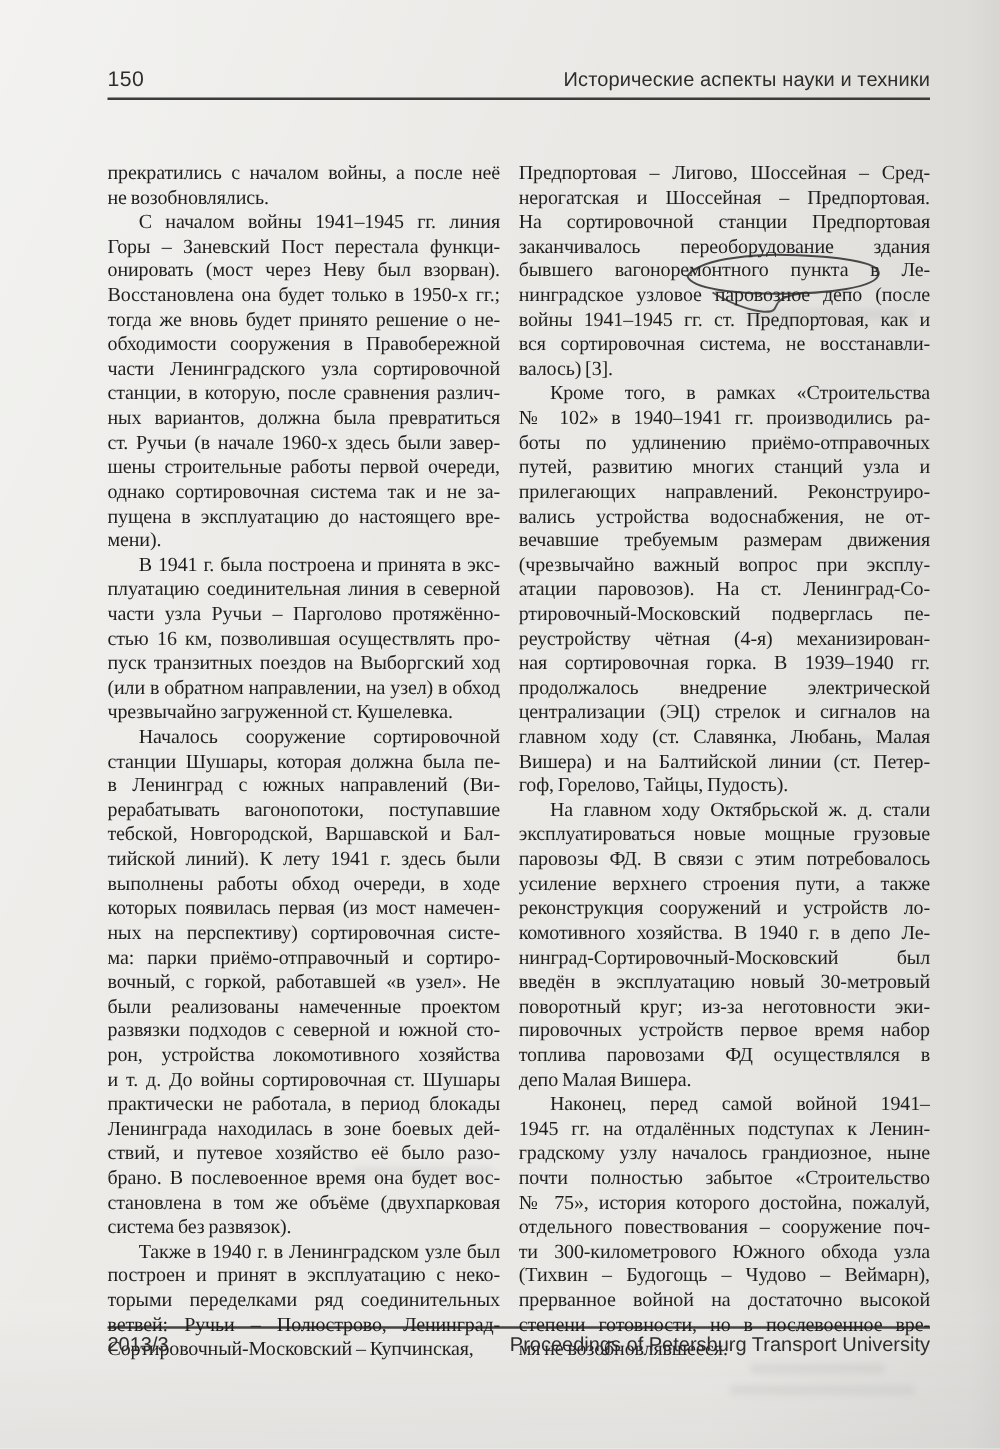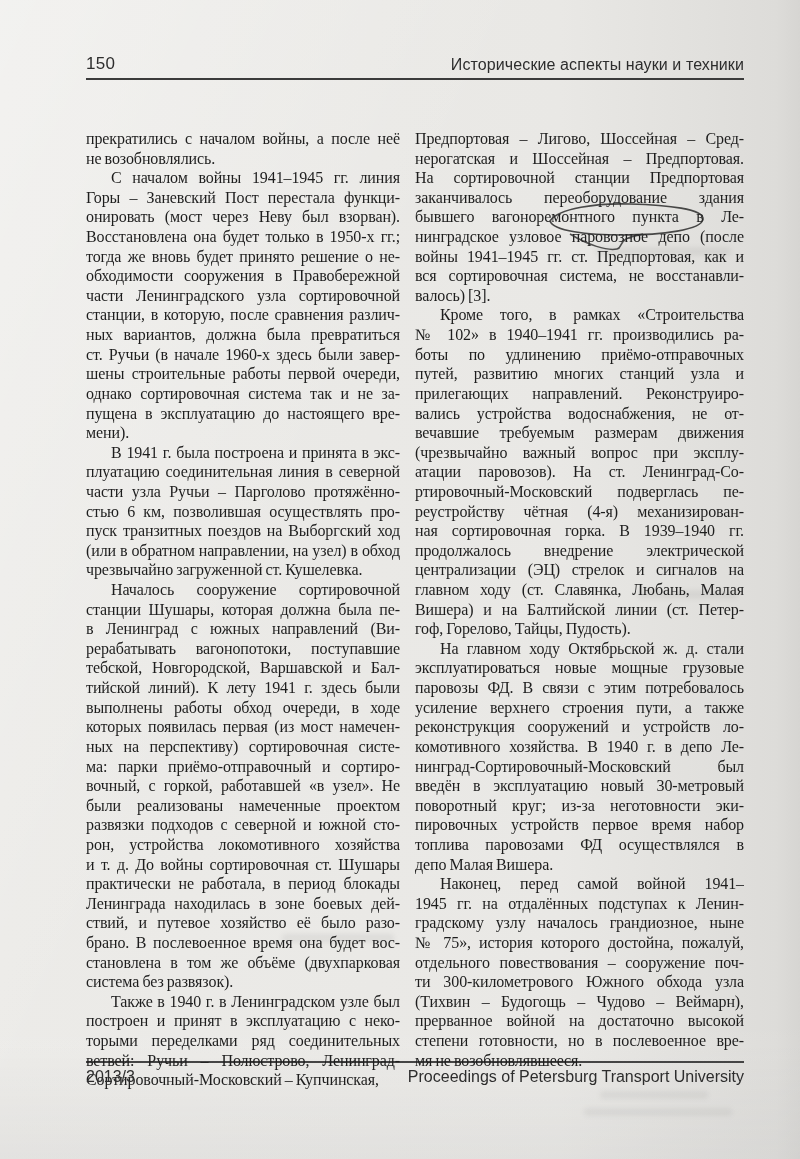--- a/index.html
+++ b/index.html
@@ -93,21 +93,21 @@
           <div class="line">ст. Ручьи (в начале 1960-х здесь были завер-</div>
           <div class="line">шены строительные работы первой очереди,</div>
           <div class="line">однако сортировочная система так и не за-</div>
           <div class="line">пущена в эксплуатацию до настоящего вре-</div>
           <div class="line last">мени).</div>
         </div>
         <div class="para">
           <div class="line indent">В 1941 г. была построена и принята в экс-</div>
           <div class="line">плуатацию соединительная линия в северной</div>
           <div class="line">части узла Ручьи – Парголово протяжённо-</div>
-          <div class="line">стью 6 км, позволившая осуществлять про-</div>
+          <div class="line">стью 16 км, позволившая осуществлять про-</div>
           <div class="line">пуск транзитных поездов на Выборгский ход</div>
           <div class="line">(или в обратном направлении, на узел) в обход</div>
           <div class="line last">чрезвычайно загруженной ст. Кушелевка.</div>
         </div>
         <div class="para">
           <div class="line indent">Началось сооружение сортировочной</div>
           <div class="line">станции Шушары, которая должна была пе-</div>
           <div class="line">в Ленинград с южных направлений (Ви-</div>
           <div class="line">рерабатывать вагонопотоки, поступавшие</div>
           <div class="line">тебской, Новгородской, Варшавской и Бал-</div>
@@ -178,20 +178,21 @@
           <div class="line">введён в эксплуатацию новый 30-метровый</div>
           <div class="line">поворотный круг; из-за неготовности эки-</div>
           <div class="line">пировочных устройств первое время набор</div>
           <div class="line">топлива паровозами ФД осуществлялся в</div>
           <div class="line last">депо Малая Вишера.</div>
         </div>
         <div class="para">
           <div class="line indent">Наконец, перед самой войной 1941–</div>
           <div class="line">1945 гг. на отдалённых подступах к Ленин-</div>
           <div class="line">градскому узлу началось грандиозное, ныне</div>
+          <div class="line">почти полностью забытое «Строительство</div>
           <div class="line">№ 75», история которого достойна, пожалуй,</div>
           <div class="line">отдельного повествования – сооружение поч-</div>
           <div class="line">ти 300-километрового Южного обхода узла</div>
           <div class="line">(Тихвин – Будогощь – Чудово – Веймарн),</div>
           <div class="line">прерванное войной на достаточно высокой</div>
           <div class="line">степени готовности, но в послевоенное вре-</div>
           <div class="line last">мя не возобновлявшееся.</div>
         </div>
       </div>
   </div>

